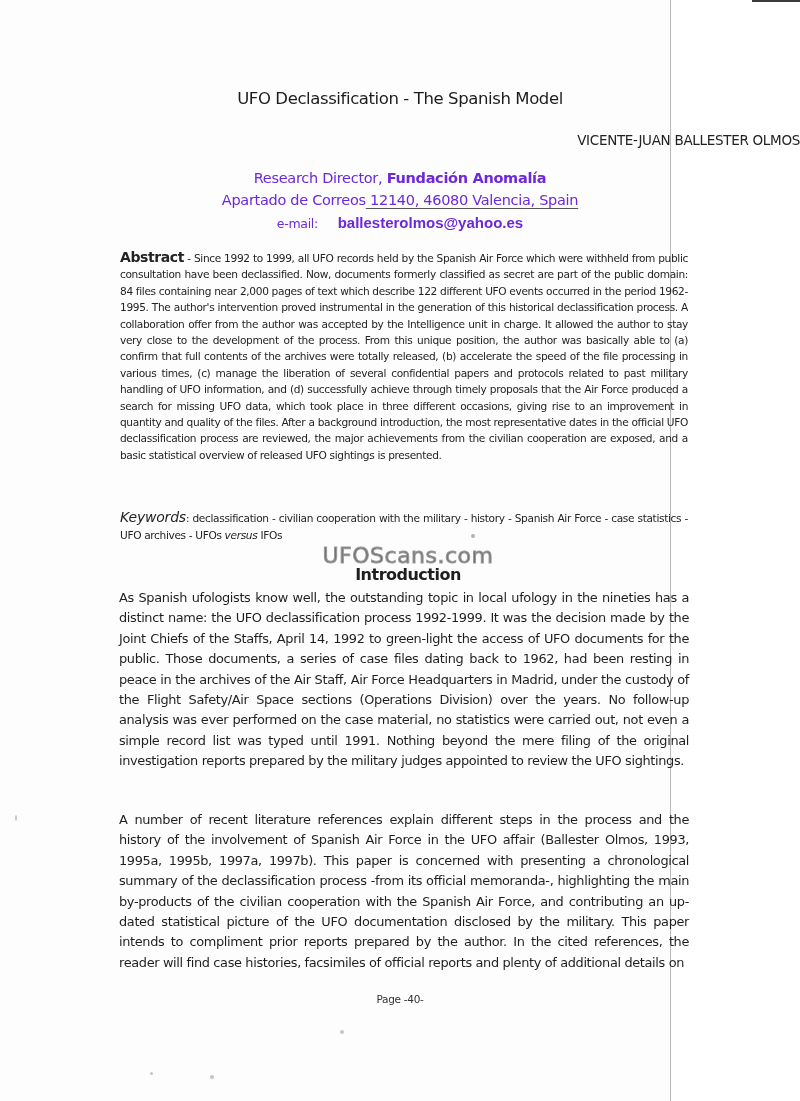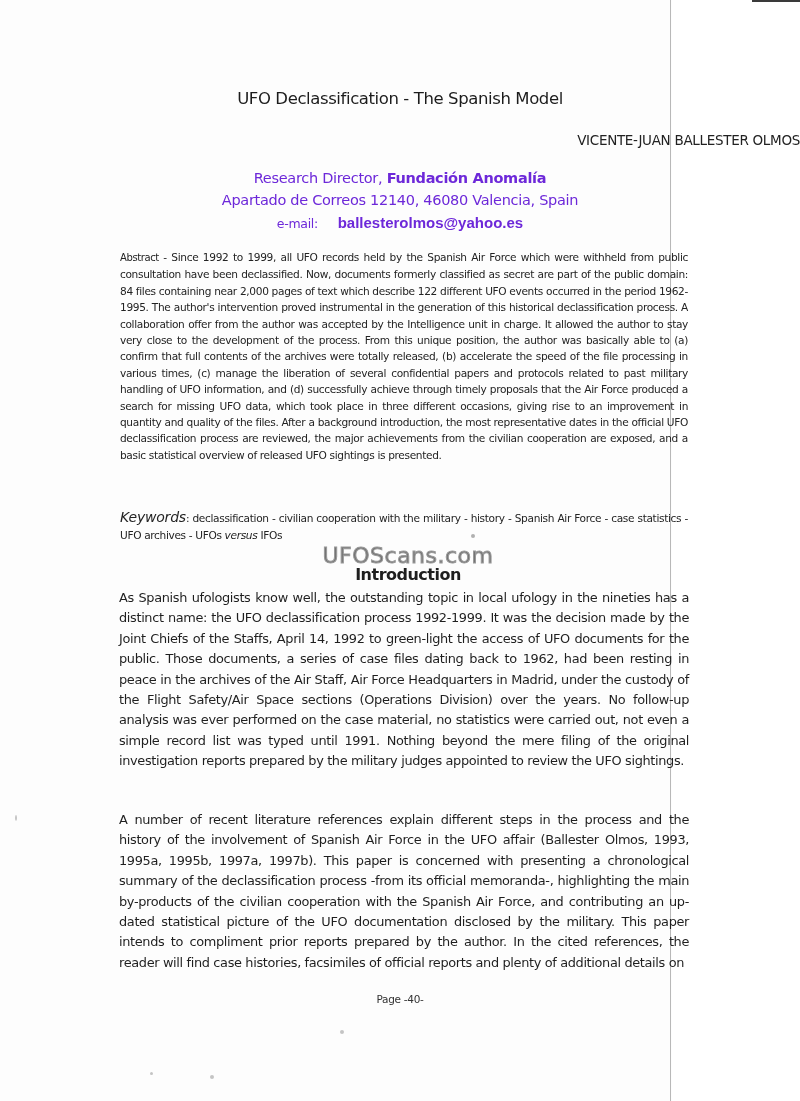--- a/index.html
+++ b/index.html
@@ -55,20 +55,21 @@
     text-align: center;
     font-size: 14.5px;
     letter-spacing: -0.3px;
     color: #6d28d9;
   }
   .affil-1 { top: 170px; }
   .affil-2 { top: 192px; }
   .affil-3 { top: 214px; }
   .affil-line b { font-weight: bold; }
   .underline-frag {
+    text-decoration: underline;
     text-decoration-color: #555;
     text-underline-offset: 3px;
   }
   .email-label {
     font-size: 12.5px;
     letter-spacing: -0.3px;
   }
   .email-val {
     font-weight: bold;
     font-family: "Liberation Sans", sans-serif;
@@ -79,22 +80,22 @@
   .abstract {
     position: absolute;
     top: 249px; left: 120px; width: 568px;
     font-size: 10.6px;
     line-height: 16.4px;
     text-align: justify;
     letter-spacing: -0.35px;
     color: #232323;
   }
   .abstract-label {
-    font-weight: normal;
-    font-size: 10px;
+    font-weight: bold;
+    font-size: 14px;
     letter-spacing: -0.4px;
   }
   .keywords {
     position: absolute;
     top: 509px; left: 120px; width: 568px;
     font-size: 10.6px;
     line-height: 17px;
     text-align: justify;
     letter-spacing: -0.35px;
     color: #232323;

